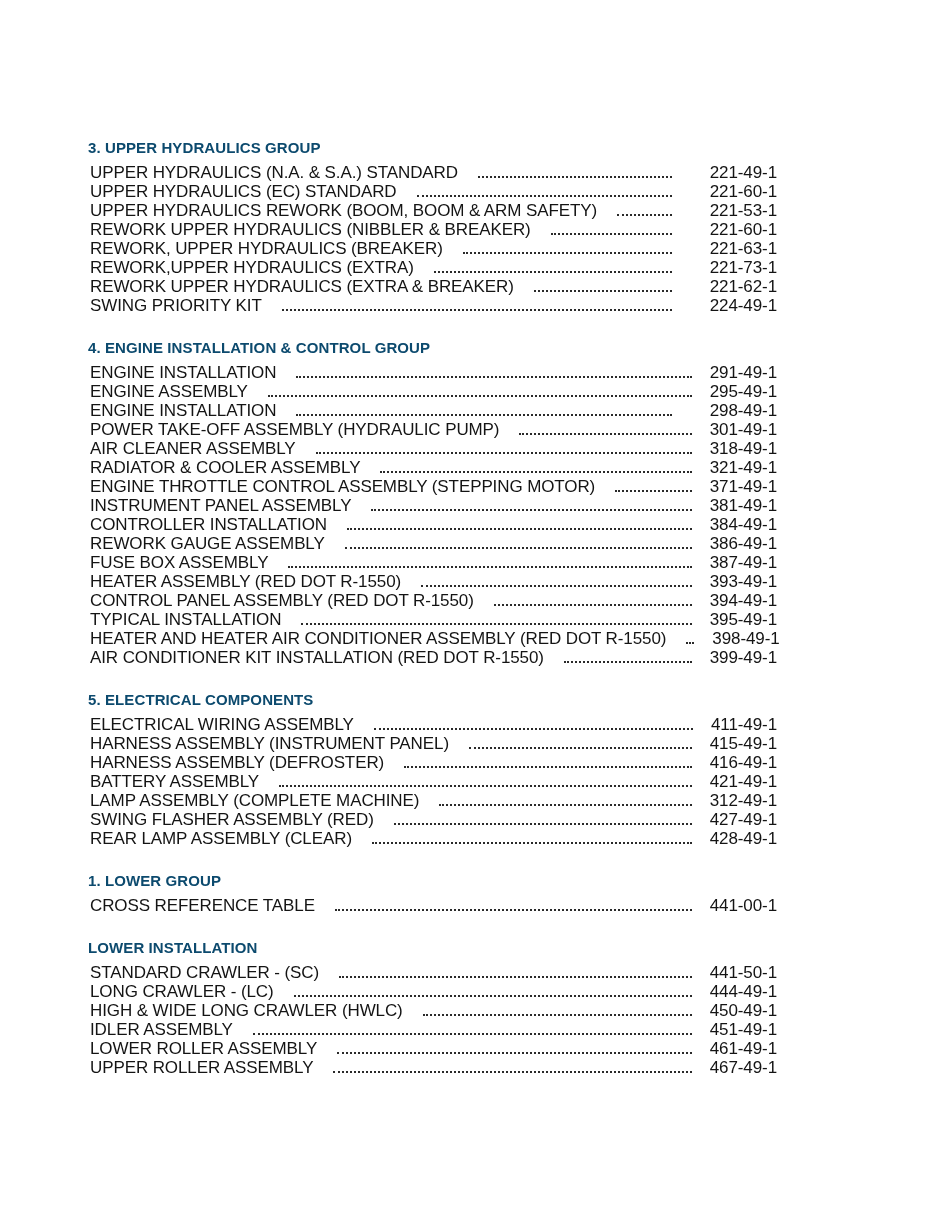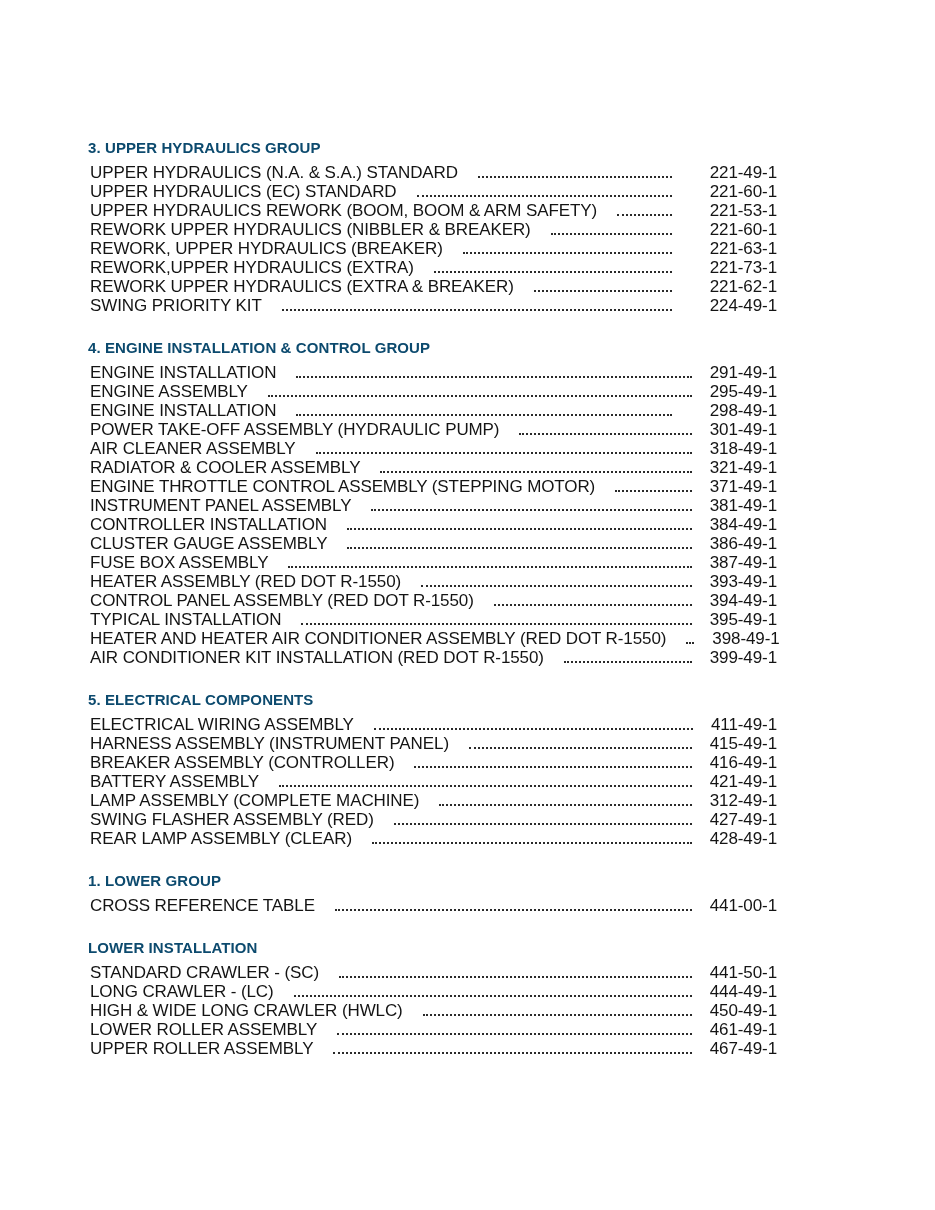--- a/index.html
+++ b/index.html
@@ -179,21 +179,21 @@
 
   <div class="toc-row">
     <span class="toc-label">CONTROLLER INSTALLATION</span>
     <span class="toc-leader"></span>
     <span class="toc-page-num">384-49-1</span>
   </div>
 
 
 
   <div class="toc-row">
-    <span class="toc-label">CLUSTER GAUGE ASSEMBLY</span>
+    <span class="toc-label">REWORK GAUGE ASSEMBLY</span>
     <span class="toc-leader"></span>
     <span class="toc-page-num">386-49-1</span>
   </div>
 
   <div class="toc-row">
     <span class="toc-label">FUSE BOX ASSEMBLY</span>
     <span class="toc-leader"></span>
     <span class="toc-page-num">387-49-1</span>
   </div>
 
@@ -238,21 +238,21 @@
     <span class="toc-page-num">411-49-1</span>
   </div>
 
   <div class="toc-row">
     <span class="toc-label">HARNESS ASSEMBLY (INSTRUMENT PANEL)</span>
     <span class="toc-leader"></span>
     <span class="toc-page-num">415-49-1</span>
   </div>
 
   <div class="toc-row">
-    <span class="toc-label">BREAKER ASSEMBLY (CONTROLLER)</span>
+    <span class="toc-label">HARNESS ASSEMBLY (DEFROSTER)</span>
     <span class="toc-leader"></span>
     <span class="toc-page-num">416-49-1</span>
   </div>
 
   <div class="toc-row">
     <span class="toc-label">BATTERY ASSEMBLY</span>
     <span class="toc-leader"></span>
     <span class="toc-page-num">421-49-1</span>
   </div>
 
@@ -299,20 +299,25 @@
     <span class="toc-leader"></span>
     <span class="toc-page-num">444-49-1</span>
   </div>
 
   <div class="toc-row">
     <span class="toc-label">HIGH &amp; WIDE LONG CRAWLER (HWLC)</span>
     <span class="toc-leader"></span>
     <span class="toc-page-num">450-49-1</span>
   </div>
 
+  <div class="toc-row">
+    <span class="toc-label">IDLER ASSEMBLY</span>
+    <span class="toc-leader"></span>
+    <span class="toc-page-num">451-49-1</span>
+  </div>
 
   <div class="toc-row">
     <span class="toc-label">LOWER ROLLER ASSEMBLY</span>
     <span class="toc-leader"></span>
     <span class="toc-page-num">461-49-1</span>
   </div>
 
   <div class="toc-row">
     <span class="toc-label">UPPER ROLLER ASSEMBLY</span>
     <span class="toc-leader"></span>

